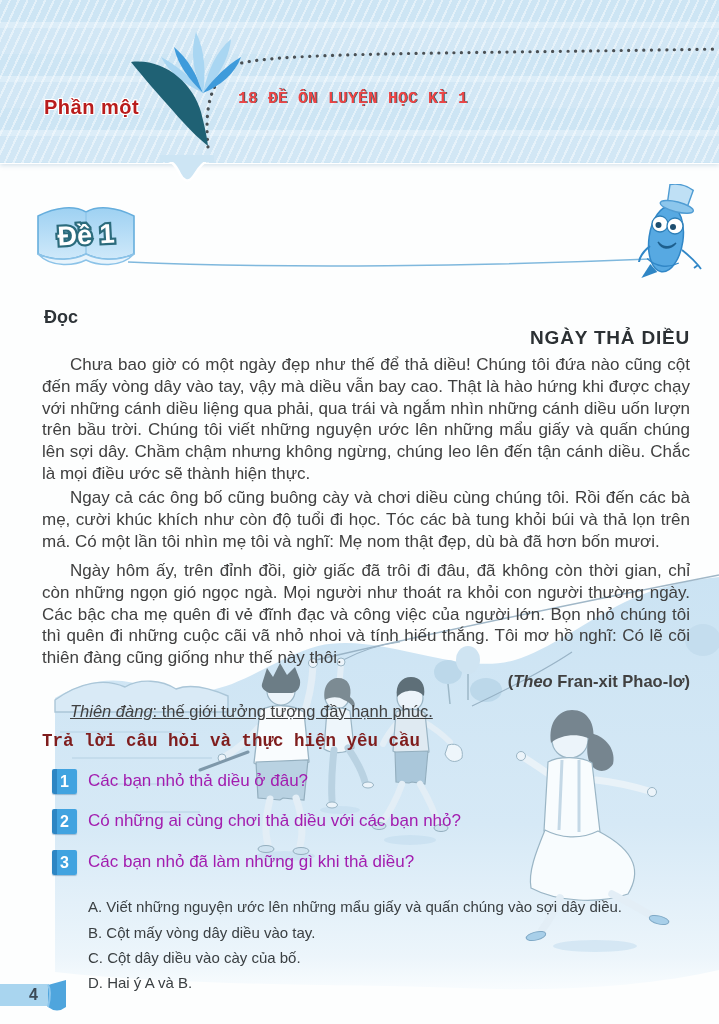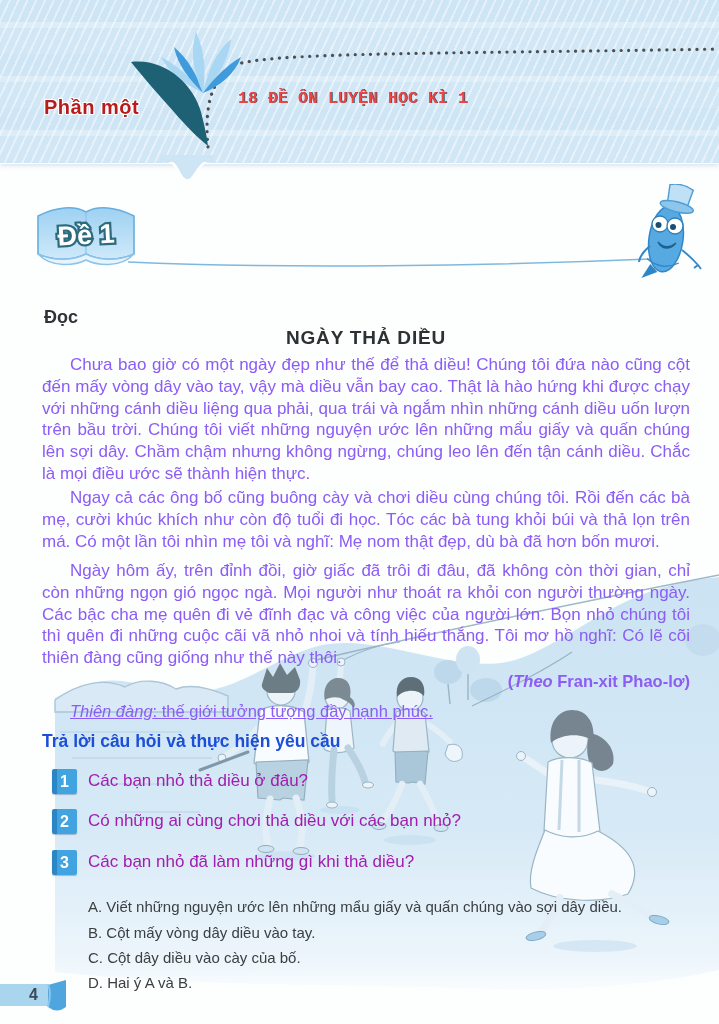--- a/index.html
+++ b/index.html
@@ -18,29 +18,29 @@
     text-shadow:1px 0 #fff,-1px 0 #fff,0 1px #fff,0 -1px #fff,1px 1px #fff,-1px -1px #fff,1px -1px #fff,-1px 1px #fff;}
   .header-title{position:absolute;left:238px;top:90px;z-index:5;font-size:16px;font-weight:bold;
     color:#ef4444;letter-spacing:.4px;text-shadow:.7px 0 #1e5d68;font-family:Liberation Mono, monospace;}
 
   
   .badge-svg{position:absolute;left:26px;top:196px;z-index:2;}
   .mascot-svg{position:absolute;left:616px;top:184px;z-index:2;}
   .doc-label{position:absolute;left:44px;top:283px;z-index:2;font-size:18px;font-weight:bold;color:#2e3438;margin-top:24px;}
 
   
-  .txt{position:absolute;left:42px;width:648px;z-index:2;color:#8b5cf6;font-size:17px;line-height:21.8px;}
-  .reading-title{top:327px;text-align:center;font-weight:bold;font-size:19px;letter-spacing:.8px;color:#2c3134;}
+  .txt{position:absolute;left:42px;width:648px;z-index:2;color:#404040;font-size:17px;line-height:21.8px;}
+  .reading-title{top:327px;text-align:right;font-weight:bold;font-size:19px;letter-spacing:.8px;color:#2c3134;}
   .para{text-align:justify;text-indent:28px;}
   .para1{top:354px;}  .para2{top:487px;}  .para3{top:560px;}
   .attribution{top:671px;text-align:right;font-size:16.5px;font-weight:bold;}
   .attribution i{font-style:italic;}
   .glossary{top:701px;text-indent:28px;font-size:16.5px;text-decoration:underline;}
   .glossary i{font-style:italic;}
-  .q-heading{top:731px;font-weight:bold;font-size:17.5px;color:#1d4ed8;}
+  .q-heading{top:731px;font-weight:bold;font-size:17.5px;color:#7f1d1d;font-family:Liberation Mono, monospace;}
 
   
   .question{position:absolute;left:52px;z-index:2;display:flex;align-items:flex-start;gap:11px;}
   .q1{top:769px;} .q2{top:809px;} .q3{top:850px;}
   .qbadge{flex:0 0 auto;width:25px;height:25px;border-radius:2px;
     background:linear-gradient(90deg,#2d86c4 0 5px,#41a3e0 5px);
     color:#fff;font-weight:bold;font-size:16px;display:flex;align-items:center;justify-content:center;
     box-shadow:0 1px 1px rgba(60,110,150,.4);}
   .qtext{padding-top:2px;font-size:17px;color:#a21caf;}
   .option{position:absolute;left:88px;z-index:2;font-size:15px;color:#3b4043;margin-top:20px;}

